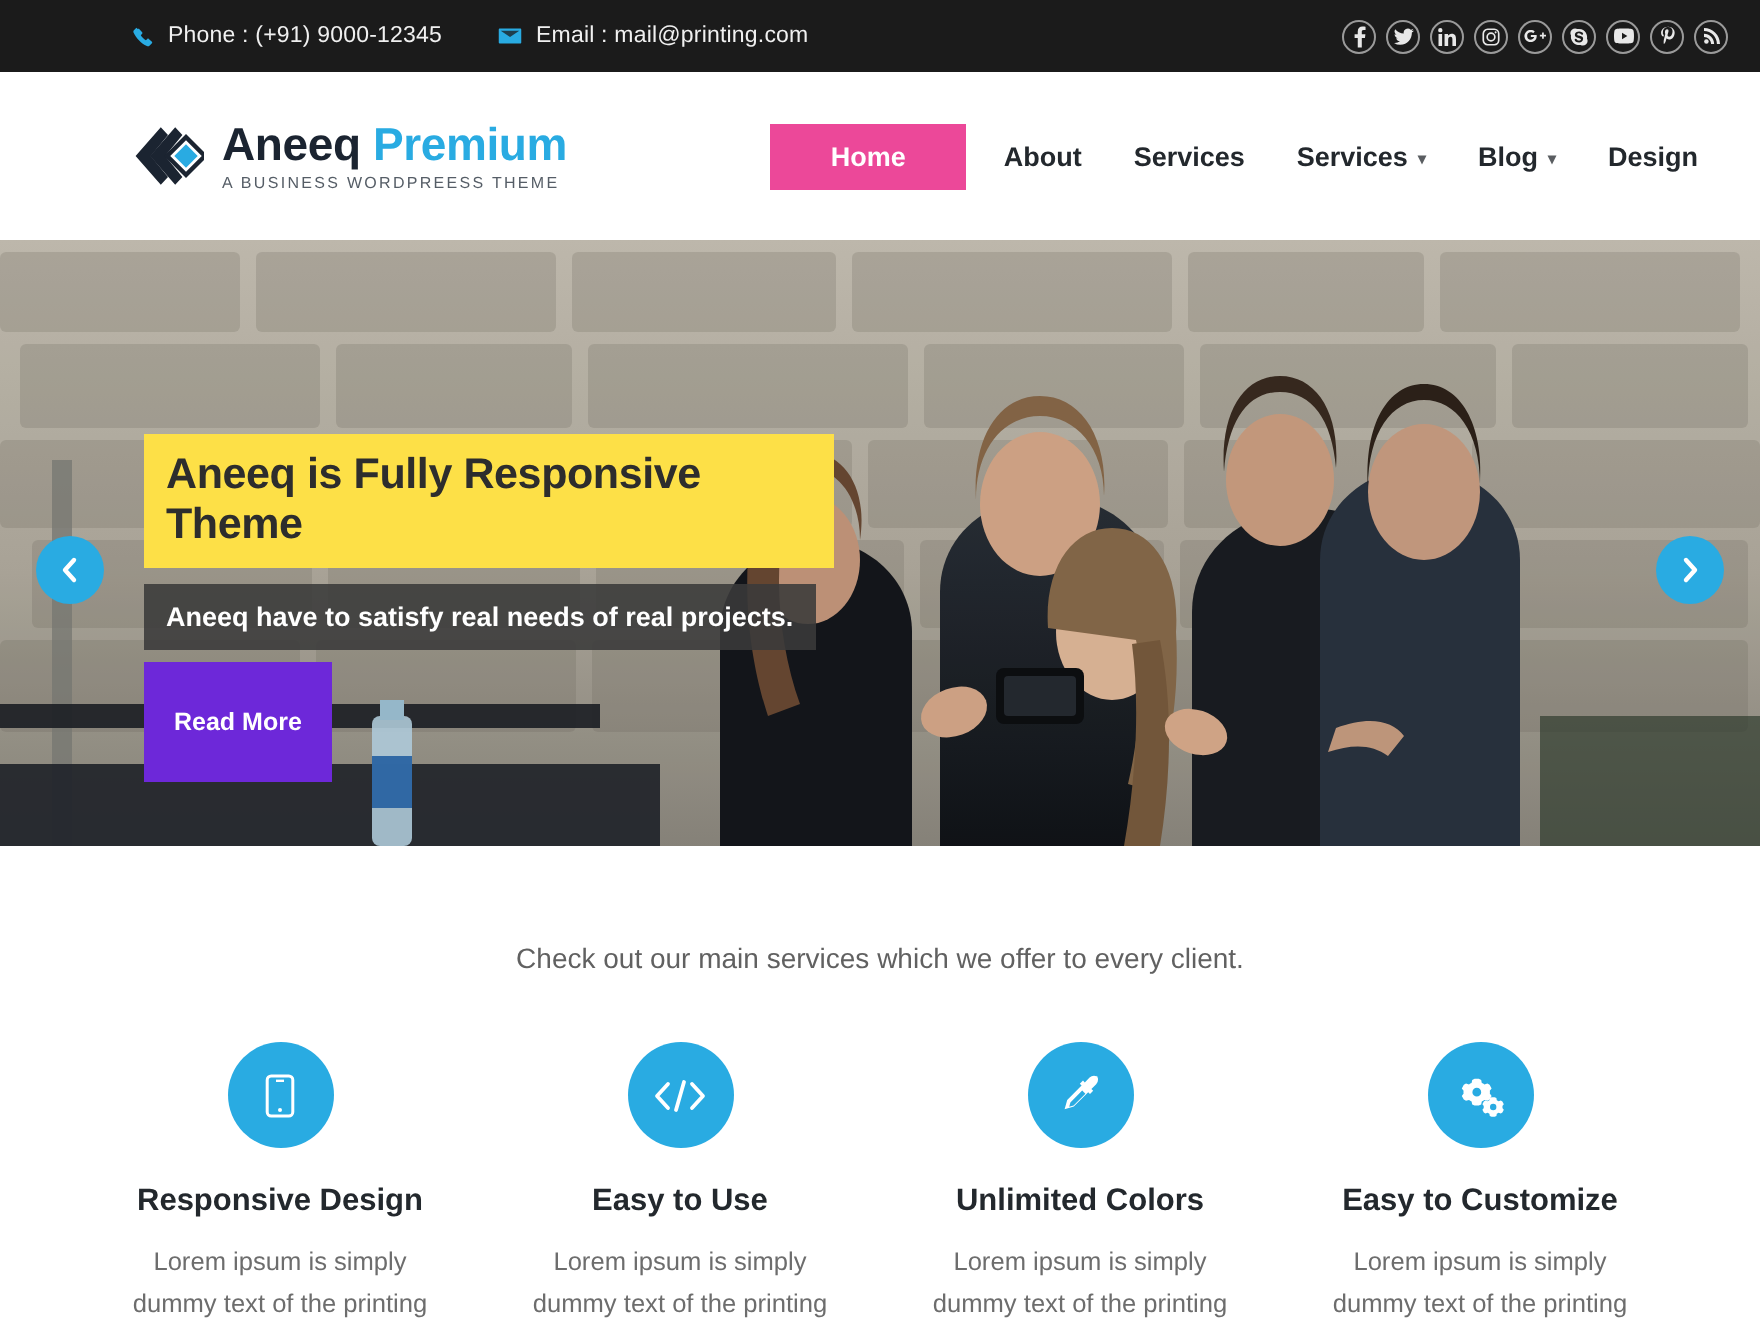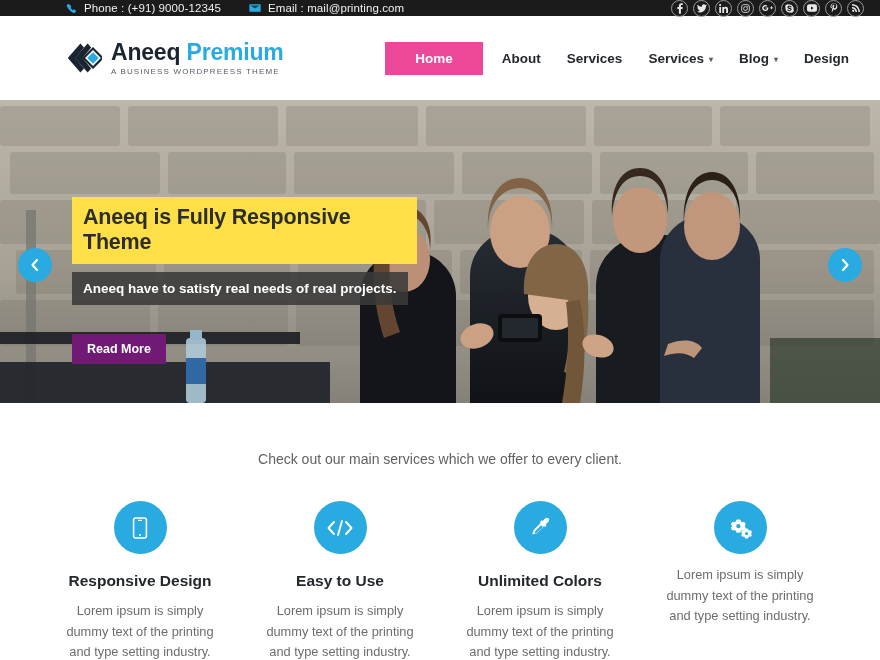--- a/index.html
+++ b/index.html
@@ -6,21 +6,21 @@
   html, body {
     width: 880px;
     height: 660px;
     overflow: hidden;
     font-family: "Liberation Sans", sans-serif;
     background: #ffffff;
   }
 
   
   .topbar {
-    height: 16px;
+    height: 36px;
     background: #1b1b1b;
     display: flex;
     align-items: center;
     padding: 0 16px 0 66px;
     color: #f2f2f2;
     font-size: 11.5px;
   }
   .topbar-contact { display: flex; align-items: center; gap: 28px; }
   .contact-item { display: flex; align-items: center; gap: 7px; white-space: nowrap; }
   .contact-item .ci-icon { color: #29abe2; display: flex; align-items: center; }
@@ -113,26 +113,26 @@
   .hero-sub {
     margin-top: 8px;
     background: rgba(58,58,58,.88);
     color: #ffffff;
     font-size: 13.5px;
     font-weight: bold;
     padding: 9px 11px;
     display: inline-block;
   }
   .hero-btn {
-    margin-top: 29px;
-    background: #701a75;
+    margin-top: 6px;
+    background: #6d28d9;
     color: #ffffff;
     font-size: 12.5px;
     font-weight: bold;
-    padding: 8px 15px;
+    padding: 23px 15px;
     border: none;
     display: inline-block;
     cursor: pointer;
     font-family: inherit;
   }
 
   .slider-arrow {
     position: absolute;
     top: 148px;
     width: 34px; height: 34px;
@@ -452,17 +452,18 @@
       <div class="svc-text">Lorem ipsum is simply dummy text of the printing and type setting industry.</div>
     </div>
 
     <div class="svc">
       <div class="svc-icon">
         <svg width="24" height="22" viewBox="0 0 24 22" fill="#fff">
           <path d="M9.3 2.4 8.1 3l-.3 1.5c-.5.2-.9.4-1.3.7L5 4.8l-1.1.6-1 1.8.9 1.2c-.1.5-.1.9 0 1.4l-.9 1.2 1 1.8 1.1.6 1.5-.4c.4.3.8.5 1.3.7l.3 1.5 1.2.6h2.1l1.2-.6.3-1.5c.5-.2.9-.4 1.3-.7l1.5.4 1.1-.6 1-1.8-.9-1.2c.1-.5.1-.9 0-1.4l.9-1.2-1-1.8-1.1-.6-1.5.4c-.4-.3-.8-.5-1.3-.7L12.6 3l-1.2-.6H9.3zm1.1 4.5a2.2 2.2 0 1 1 0 4.4 2.2 2.2 0 0 1 0-4.4z"></path>
           <path d="M17.8 11.6l-.9.4-.2 1.1c-.3.1-.6.3-.9.5l-1.1-.3-.8.5-.7 1.3.7.9c-.1.3-.1.6 0 1l-.7.9.7 1.3.8.5 1.1-.3c.3.2.6.4.9.5l.2 1.1.9.4h1.5l.9-.4.2-1.1c.3-.1.6-.3.9-.5l1.1.3.8-.5.7-1.3-.7-.9c.1-.3.1-.6 0-1l.7-.9-.7-1.3-.8-.5-1.1.3c-.3-.2-.6-.4-.9-.5l-.2-1.1-.9-.4h-1.5zm.8 3.3a1.6 1.6 0 1 1 0 3.2 1.6 1.6 0 0 1 0-3.2z"></path>
         </svg>
       </div>
+      <div class="svc-title">Easy to Customize</div>
       <div class="svc-text">Lorem ipsum is simply dummy text of the printing and type setting industry.</div>
     </div>
 
   </div>
 </section>
 
 </body></html>

